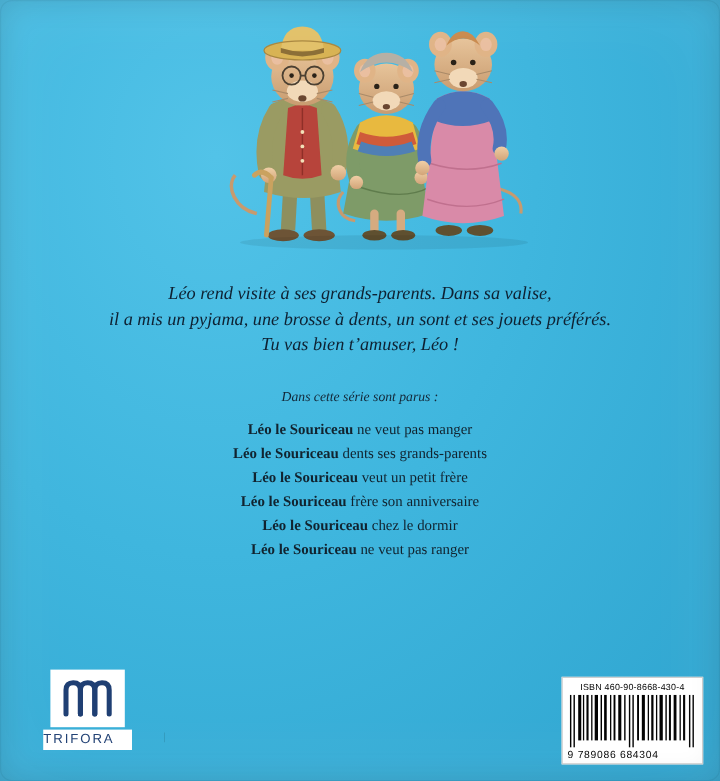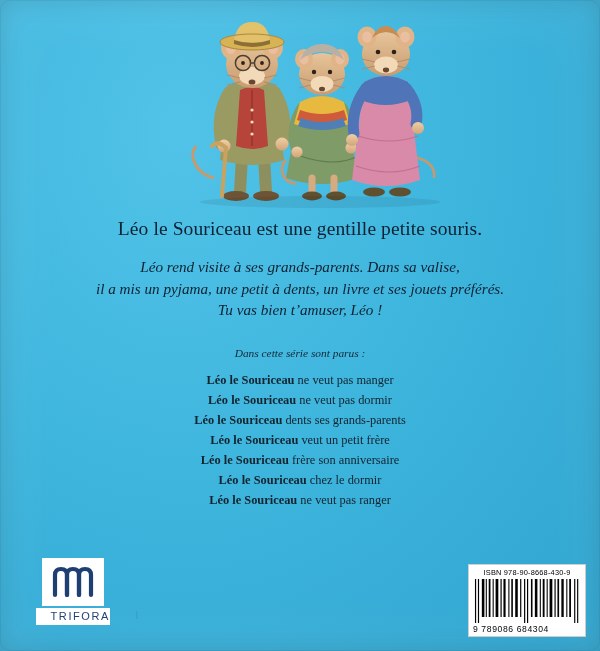--- a/index.html
+++ b/index.html
@@ -99,21 +99,21 @@
   .series-list li b {
     font-weight: bold;
   }
 
   
   .publisher {
     position: absolute;
     left: 36px;
     bottom: 26px;
     width: 74px;
-    text-align: right;
+    text-align: left;
   }
   .logo-box {
     width: 62px;
     height: 48px;
     background: #ffffff;
     margin: 0 auto;
     position: relative;
     display: flex;
     align-items: center;
     justify-content: center;
@@ -301,32 +301,30 @@
         <path d="M375 56 l-13 -3 M375 60 l-13 3 M397 56 l13 -3 M397 60 l13 3" stroke="#a98a68" stroke-width="0.85"></path>
 
         <path d="M372 32 q14 -12 28 0 q-6 -12 -14 -12 q-9 0 -14 12 z" fill="#c98a4e"></path>
       </g>
 
       <ellipse cx="320" cy="196" rx="120" ry="6" fill="rgba(0,0,0,0.07)"></ellipse>
     </svg>
   </div>
 
   <div class="text-block">
-    <p class="headline">Léo le Souriceau est une gentille petite souris.</p>
     <div class="blurb">
       <div>Léo rend visite à ses grands-parents. Dans sa valise,</div>
-      <div>il a mis un pyjama, une petit à dents, un livre et ses jouets préférés.</div>
+      <div>il a mis un pyjama, une brosse à dents, un sont et ses jouets préférés.</div>
       <div>Tu vas bien t’amuser, Léo !</div>
     </div>
 
     <div class="series-intro">Dans cette série sont parus :</div>
 
     <ul class="series-list">
       <li><b>Léo le Souriceau</b><span> ne veut pas manger</span></li>
-      <li><b>Léo le Souriceau</b><span> ne veut pas dormir</span></li>
       <li><b>Léo le Souriceau</b><span> dents ses grands-parents</span></li>
       <li><b>Léo le Souriceau</b><span> veut un petit frère</span></li>
       <li><b>Léo le Souriceau</b><span> frère son anniversaire</span></li>
       <li><b>Léo le Souriceau</b><span> chez le dormir</span></li>
       <li><b>Léo le Souriceau</b><span> ne veut pas ranger</span></li>
     </ul>
   </div>
 
   <div class="publisher">
     <div class="logo-box">
@@ -335,21 +333,21 @@
         <path d="M17 30 L17 10 Q17 4 23 4 Q29 4 29 10 L29 30" fill="none" stroke="#1f3f73" stroke-width="4.2" stroke-linecap="round"></path>
         <path d="M29 30 L29 10 Q29 4 35 4 Q41 4 41 10 L41 30" fill="none" stroke="#1f3f73" stroke-width="4.2" stroke-linecap="round"></path>
       </svg>
     </div>
     <div class="publisher-name">TRIFORA</div>
   </div>
 
   <div class="faint-mark">|</div>
 
   <div class="barcode-box">
-    <div class="isbn-text">ISBN 978-90-8668-430-9</div>
+    <div class="isbn-text">ISBN 460-90-8668-430-4</div>
     <svg class="bars" viewBox="0 0 110 44" preserveAspectRatio="none">
       <g fill="#000">
         <rect x="2" y="0" width="1.2" height="44"></rect>
         <rect x="5" y="0" width="1.2" height="44"></rect>
         <rect x="9" y="0" width="2.6" height="38"></rect>
         <rect x="13" y="0" width="1.1" height="38"></rect>
         <rect x="16" y="0" width="1.8" height="38"></rect>
         <rect x="20" y="0" width="1.1" height="38"></rect>
         <rect x="23" y="0" width="2.8" height="38"></rect>
         <rect x="28" y="0" width="1.2" height="38"></rect>

